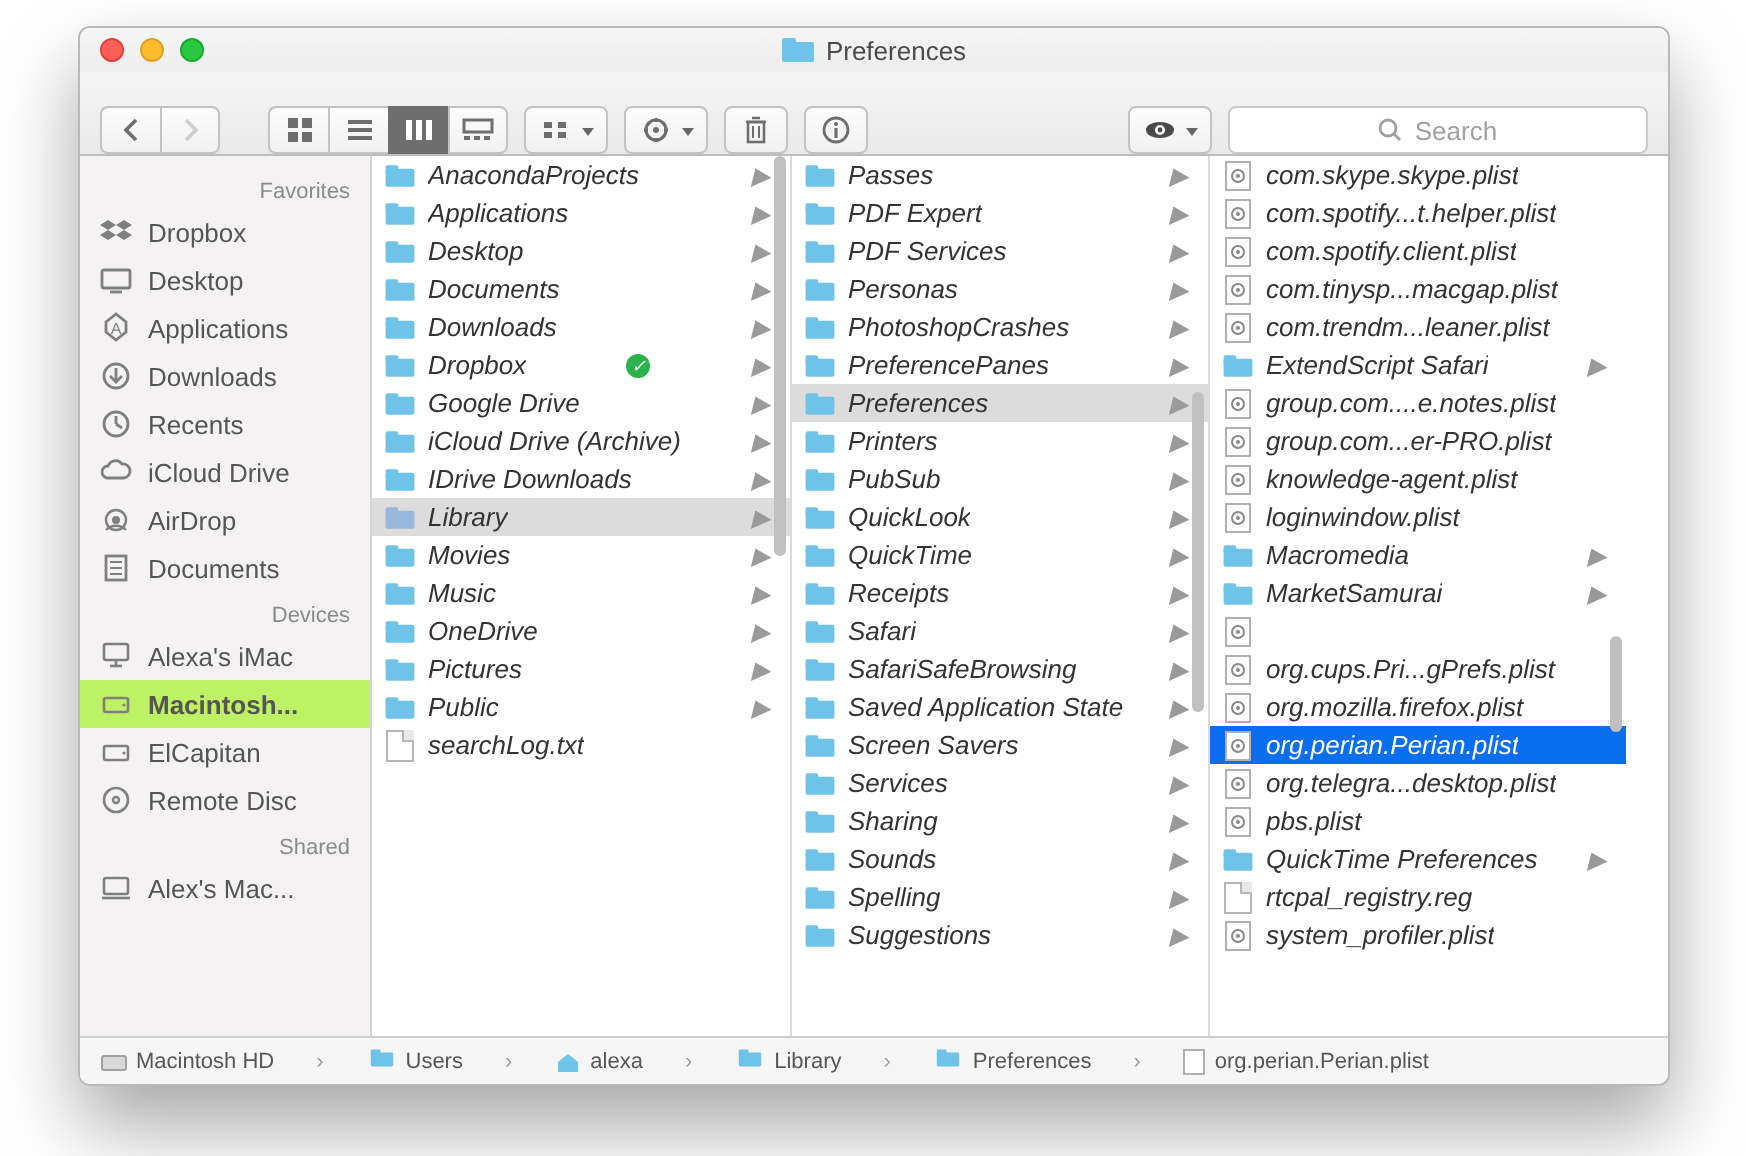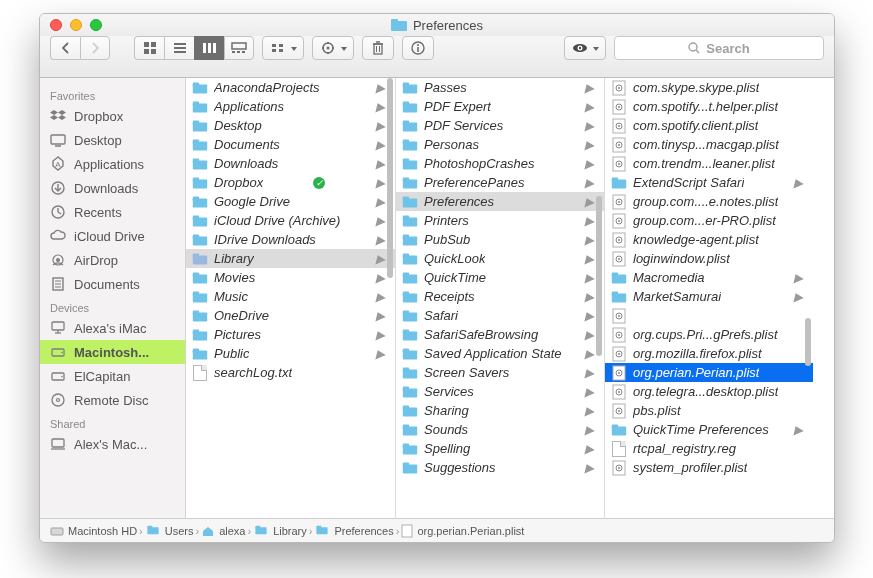--- a/index.html
+++ b/index.html
@@ -6,49 +6,49 @@
   body { background: #fff; width: 873px; height: 578px; overflow: hidden; }
   .window { position: absolute; left: 39px; top: 13px; width: 796px; height: 530px; background: #fff; border: 1px solid #b9b9b9; border-radius: 6px; box-shadow: 0 20px 40px rgba(0,0,0,0.35); overflow: hidden; display: flex; flex-direction: column; }
   .titlebar { height: 22px; background: linear-gradient(#f6f6f6,#ececec); display: flex; align-items: center; position: relative; border-bottom: 0; }
   .traffic { display: flex; gap: 8px; padding-left: 10px; }
   .dot { width: 12px; height: 12px; border-radius: 50%; }
   .dot.red { background:#ff5f57;border:1px solid #e14239;} .dot.yellow{background:#ffbd2e;border:1px solid #dfa123;} .dot.green{background:#28c940;border:1px solid #1ba92e;}
   .title-center { position:absolute; left:0; right:0; display:flex; justify-content:center; align-items:center; gap:6px; font-size:13px; color:#4a4a4a; pointer-events:none;}
   .folder-icon { width:16px; height:12px; display:inline-block; position:relative; }
   .folder-icon::before{content:"";position:absolute;left:0;top:2px;width:16px;height:10px;background:#6fc3e8;border-radius:1px;}
   .folder-icon::after{content:"";position:absolute;left:0;top:0;width:7px;height:4px;background:#6fc3e8;border-radius:1px 1px 0 0;}
-  .toolbar { height:42px; background:linear-gradient(#f6f6f6,#e9e9e9); border-bottom:1px solid #bdbdbd; display:flex; align-items:flex-start; padding:0 10px; gap:8px;font-weight:bold; }
+  .toolbar { height:42px; background:linear-gradient(#f6f6f6,#e9e9e9); border-bottom:1px solid #bdbdbd; display:flex; align-items:flex-end; padding:0 10px; gap:8px; }
   .btn { height:24px; background:linear-gradient(#fcfcfc,#f1f1f1); border:1px solid #c3c3c3; border-radius:4px; display:flex; align-items:center; justify-content:center; color:#555;}
   .nav-btns{display:flex;} .nav-btns .btn{width:30px;} .nav-btns .btn:first-child{border-radius:4px 0 0 4px;border-right:none;} .nav-btns .btn:last-child{border-radius:0 4px 4px 0;}
   .spacer8{width:8px;}
   .seg{display:flex;} .seg .btn{width:30px;border-radius:0;border-right:none;} .seg .btn:first-child{border-radius:4px 0 0 4px;} .seg .btn:last-child{border-radius:0 4px 4px 0;border-right:1px solid #c3c3c3;}
   .seg .btn.active{background:#6e6e6e;color:#fff;border-color:#6e6e6e;}
   .drop{width:42px;position:relative;} .drop::after{content:"";position:absolute;right:6px;top:10px;border-left:3px solid transparent;border-right:3px solid transparent;border-top:4px solid #666;}
   .flex1{flex:1;}
   .search{flex:0 0 210px;height:24px;border:1px solid #c9c9c9;border-radius:4px;background:#fff;display:flex;align-items:center;justify-content:center;color:#a1a1a1;font-size:13px;gap:6px;}
-  .body{flex:1;display:flex;min-height:0;}
+  .body{flex:1;display:flex;min-height:0;text-align:right;}
   .sidebar{width:146px;background:#f4f2f3;border-right:1px solid #d4d4d4;overflow:hidden;font-size:13px;color:#555;padding-top:6px;}
   .sb-hdr{font-size:11px;color:#8a8a8a;padding:6px 10px 2px;cursor:default;}
   .sb-item{display:flex;align-items:center;gap:8px;height:24px;padding:0 10px;cursor:default;}
   .sb-item.sel{background:#bef264;font-weight:bold;}
   .sb-icon{width:16px;height:16px;display:flex;align-items:center;justify-content:center;color:#7f7f7f;}
   .sb-label{white-space:nowrap;overflow:hidden;text-overflow:ellipsis;}
   .columns{flex:1;display:flex;min-width:0;position:relative;}
   .col{width:209px;position:relative;overflow:hidden;background:#fff;}
   .col:not(:first-child){border-left:1px solid #dbdbdb;}
   .col-inner{position:absolute;inset:0;overflow:hidden;font-style:italic;}
   .row{display:flex;align-items:center;height:19px;padding:0 10px 0 6px;font-size:13px;color:#333;gap:6px;cursor:default;white-space:nowrap;}
   .row .ico{width:16px;height:16px;flex:none;display:flex;align-items:center;justify-content:center;}
   .row .label{overflow:hidden;text-overflow:ellipsis;}
   .row .arrow{margin-left:auto;color:#9a9a9a;font-size:12px;}
   .row.sel-grey{background:#dcdcdc;}
   .row.sel-blue{background:#0a6ef1;color:#fff;}
   .file-icon{width:14px;height:16px;background:#fff;border:1px solid #b6b6b6;position:relative;}
   .file-icon::before{content:"";position:absolute;right:-1px;top:-1px;width:5px;height:5px;background:#e8e8e8;border-left:1px solid #b6b6b6;border-bottom:1px solid #b6b6b6;}
-  .pathbar{height:24px;border-top:1px solid #cfcfcf;background:#f6f6f6;display:flex;align-items:center;padding:0 10px;font-size:11px;color:#565656;gap:0;}
+  .pathbar{height:24px;border-top:1px solid #cfcfcf;background:#f6f6f6;display:flex;align-items:center;padding:0 10px;font-size:11px;color:#565656;gap:19px;}
   .pathbar .pi{display:flex;align-items:center;gap:4px;}
   .pathbar .sep{color:#9c9c9c;margin:0 2px;}
   .scrollbar-col{position:absolute;right:2px;top:0;bottom:0;width:6px;}
   .thumb{position:absolute;left:0;width:6px;background:#c0c0c0;border-radius:3px;}
   svg{display:block;}
 </style>
 </head>
 <body>
 
 <div class="window">

